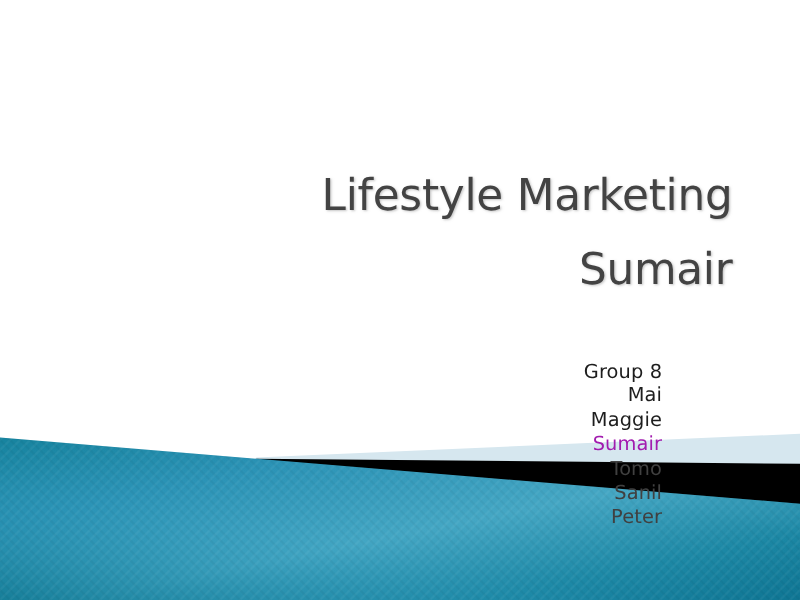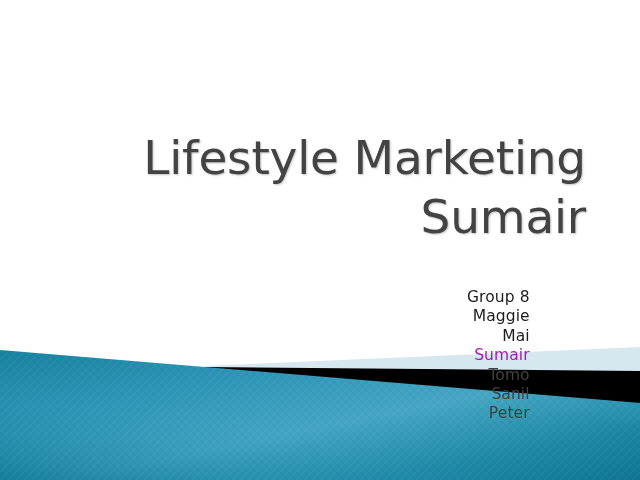--- a/index.html
+++ b/index.html
@@ -30,21 +30,21 @@
   #title-block {
     position: absolute;
     left: 40px;
     top: 128px;
     width: 546px;
     text-align: right;
     z-index: 5;
   }
   #title-block .tline {
     display: block;
-    font-size: 47px;
+    font-size: 35px;
     line-height: 59px;
     font-weight: 400;
     letter-spacing: -0.2px;
     color: #434343;
     text-shadow: 1px 1px 2px rgba(150,150,150,0.55);
     white-space: nowrap;
   }
 
   
   #name-list {
@@ -106,21 +106,21 @@
     <polygon points="0,350 640,403 640,480 0,480" fill="url(#weave)"></polygon>
   </svg>
 
   <div id="title-block">
     <span class="tline">Lifestyle Marketing</span>
     <span class="tline">Sumair</span>
   </div>
 
   <ul id="name-list">
     <li class="on-light">Group 8</li>
+    <li class="on-light">Mai</li>
     <li class="on-light">Maggie</li>
-    <li class="on-light">Mai</li>
     <li class="on-dark">Sumair</li>
     <li class="on-teal">Tomo</li>
     <li class="on-teal">Sanil</li>
     <li class="on-teal">Peter</li>
   </ul>
 
 </div>
 
 </body></html>

